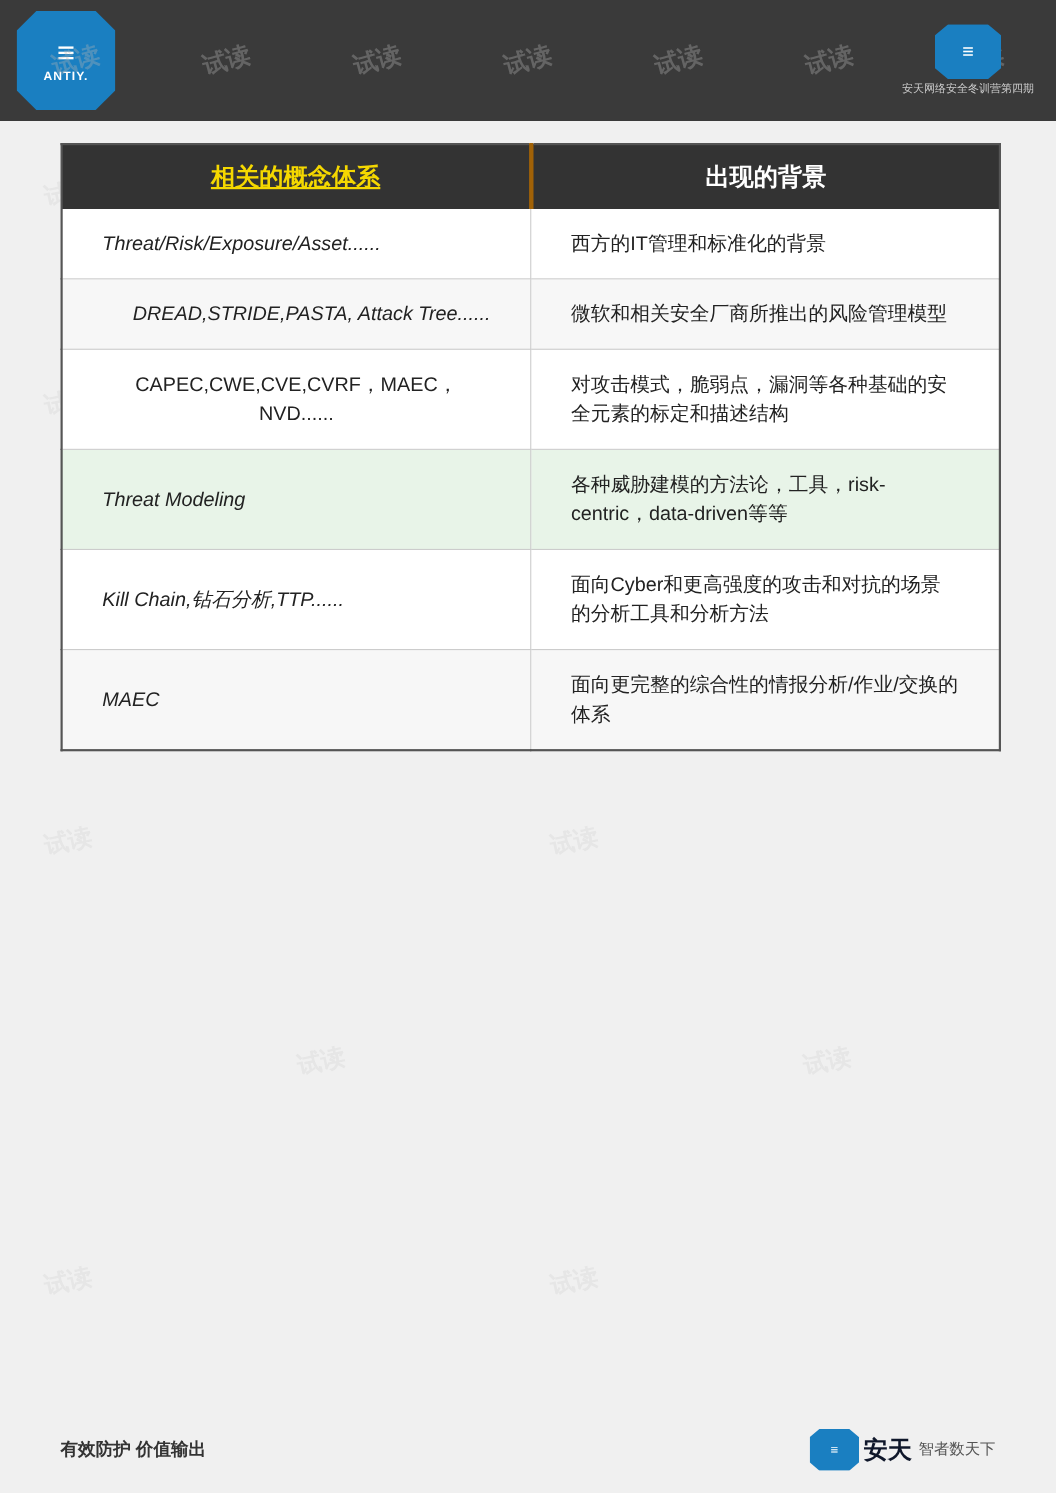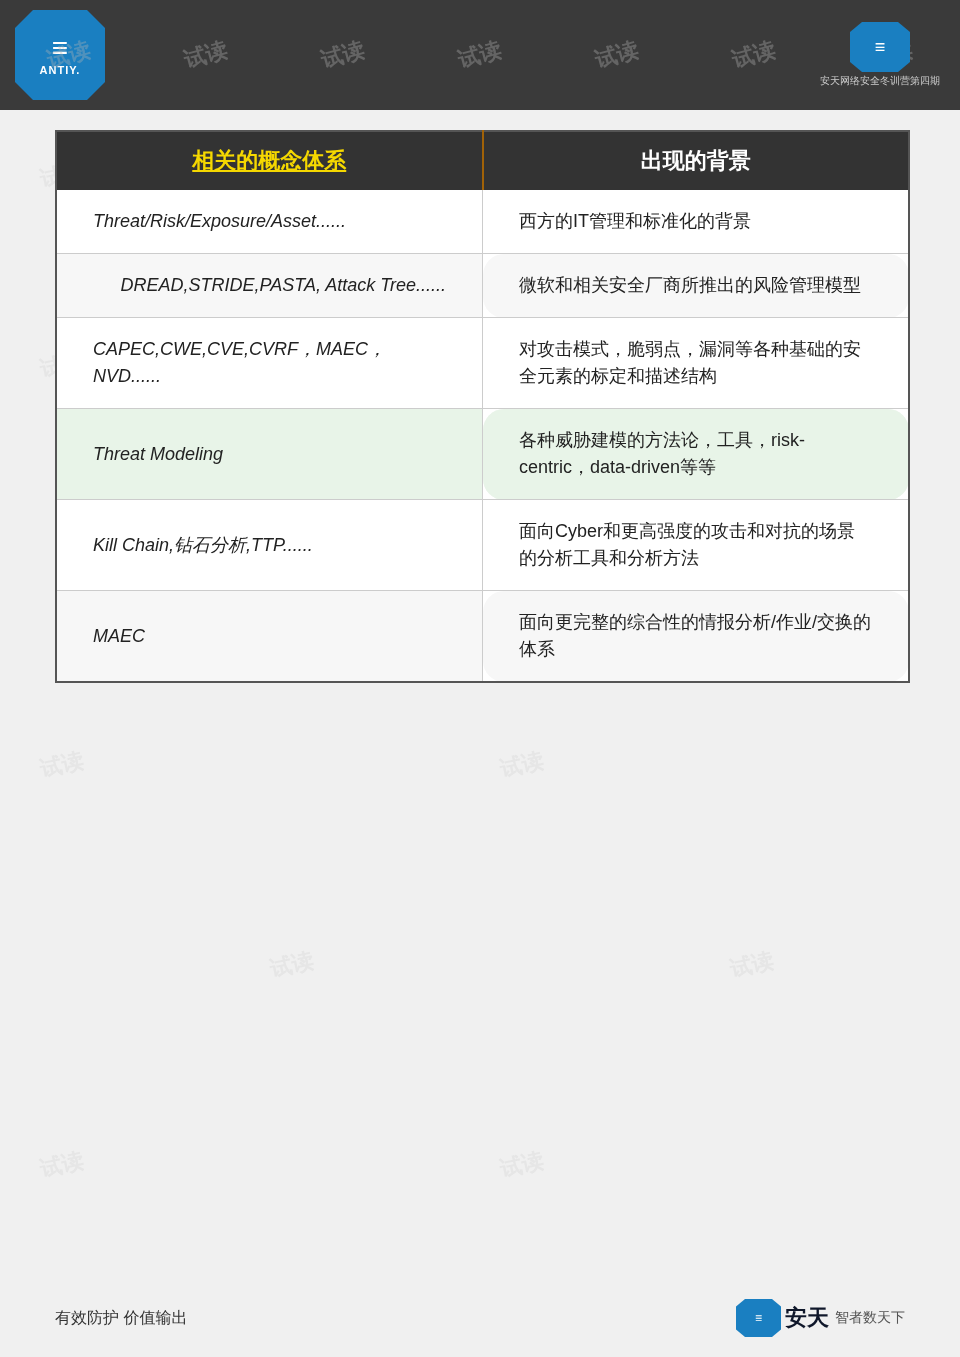--- a/index.html
+++ b/index.html
@@ -122,21 +122,21 @@
       border-collapse: collapse;
     }
 
     .header-left-cell {
       background: #333;
       color: #f5d800;
       font-size: 22px;
       font-weight: bold;
       padding: 14px 20px;
       width: 50%;
-      border-right: 2px solid #a16207;
+      border-right: 4px solid #a16207;
       text-decoration: underline;
     }
 
     .header-right-cell {
       background: #333;
       color: white;
       font-size: 22px;
       font-weight: bold;
       padding: 14px 20px;
       width: 50%;
@@ -147,21 +147,20 @@
       border-bottom: 1px solid #ccc;
       border-right: 1px solid #ccc;
       vertical-align: middle;
       font-size: 18px;
       line-height: 1.5;
       color: #222;
     }
 
     .data-row td:last-child {
       border-right: none;
-      border-radius: 21px;
     }
 
     .data-row:last-child td {
       border-bottom: none;
     }
 
     .data-row:nth-child(even) {
       background: #f7f7f7;
     }
 
@@ -182,21 +181,21 @@
       right: 55px;
       display: flex;
       justify-content: space-between;
       align-items: center;
       z-index: 2;
     }
 
     .footer-left {
       font-size: 16px;
       color: #333;
-      font-weight: normal;
+      font-weight: bold;
     }
 
     .footer-right {
       display: flex;
       align-items: center;
     }
 
     .footer-brand {
       display: flex;
       align-items: center;
@@ -289,21 +288,21 @@
     <tbody id="table-body">
     <tr class="data-row">
           <td style="font-style: italic;">Threat/Risk/Exposure/Asset......</td>
           <td>西方的IT管理和标准化的背景</td>
         </tr>
         <tr class="data-row">
           <td style="font-style: italic; text-align: right;">DREAD,STRIDE,PASTA, Attack Tree......</td>
           <td>微软和相关安全厂商所推出的风险管理模型</td>
         </tr>
         <tr class="data-row">
-          <td style="font-style: italic;">CAPEC,CWE,CVE,CVRF，MAEC，NVD......</td>
+          <td style=" text-align: center;">CAPEC,CWE,CVE,CVRF，MAEC，NVD......</td>
           <td>对攻击模式，脆弱点，漏洞等各种基础的安全元素的标定和描述结构</td>
         </tr>
         <tr class="data-row highlight-row">
           <td style="font-style: italic;">Threat Modeling</td>
           <td>各种威胁建模的方法论，工具，risk-centric，data-driven等等</td>
         </tr>
         <tr class="data-row">
           <td style="font-style: italic;">Kill Chain,钻石分析,TTP......</td>
           <td>面向Cyber和更高强度的攻击和对抗的场景的分析工具和分析方法</td>
         </tr>

